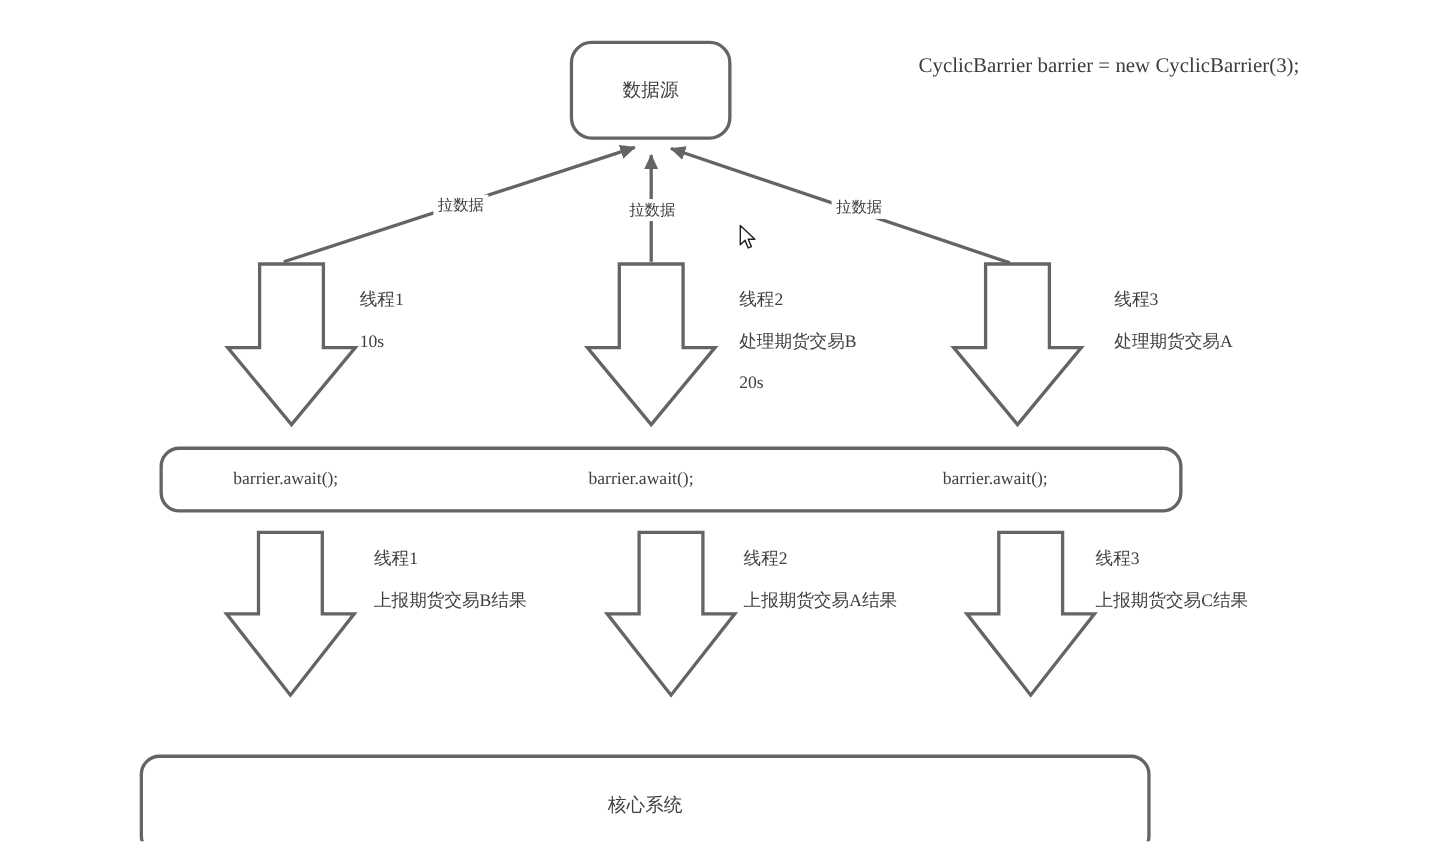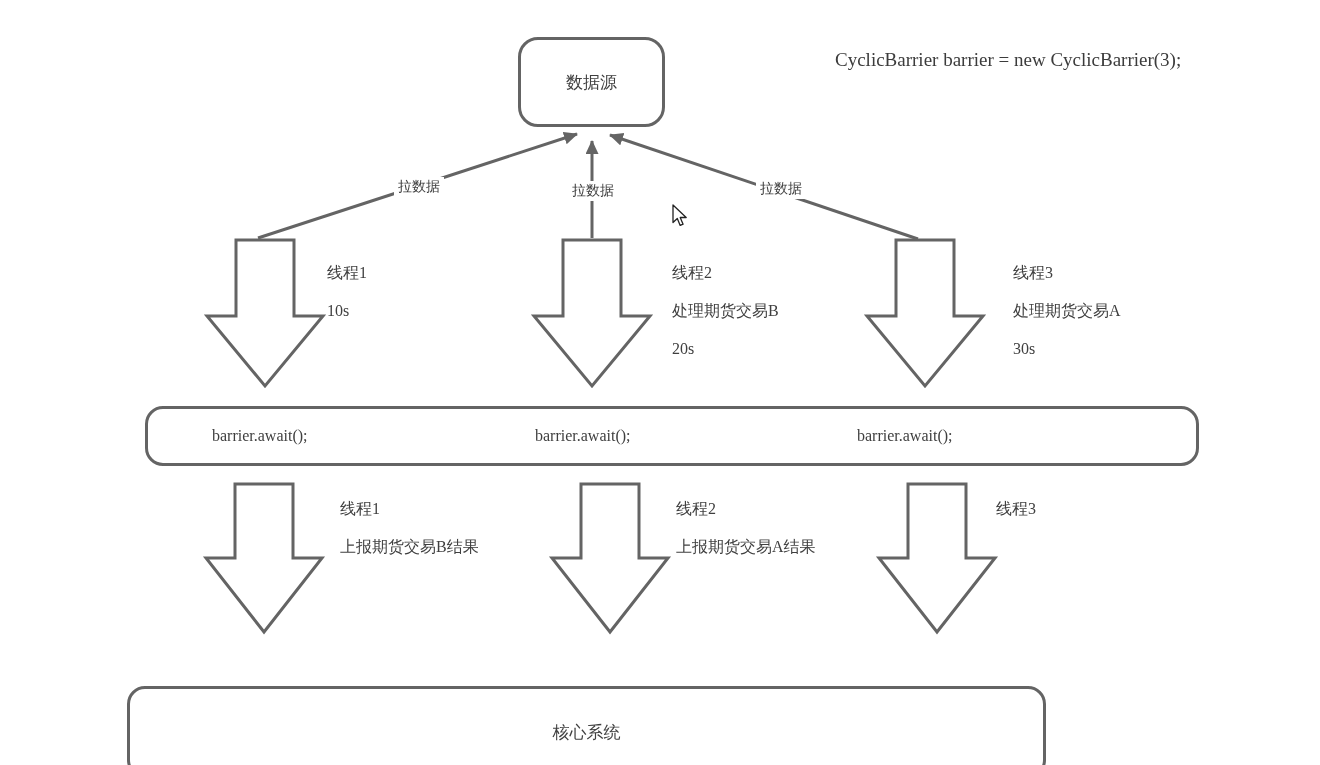--- a/index.html
+++ b/index.html
@@ -19,21 +19,21 @@
     border-radius:16px;
     background:#ffffff;
     box-sizing:border-box;
   }
   .box-label{
     position:absolute;left:50%;top:50%;
     transform:translate(-50%,-50%);
     font-size:17px;white-space:nowrap;
   }
   #data-source-box{left:518px;top:37px;width:147px;height:90px;border-radius:20px;}
-  #barrier-box{left:145px;top:406px;width:1054px;height:60px;border-radius:18px;text-align:right;}
+  #barrier-box{left:145px;top:406px;width:930px;height:60px;border-radius:18px;text-align:right;}
   #core-box{left:127px;top:654px;width:919px;height:92px;border-radius:18px;margin-top:32px;}
 
   .await-text{
     position:absolute;top:50%;transform:translateY(-50%);
     font-size:16px;white-space:nowrap;
   }
   .await-1{left:64px;} .await-2{left:387px;} .await-3{left:709px;}
 
   #code-line{
     position:absolute;left:835px;top:49px;
@@ -103,39 +103,39 @@
     <div>10s</div>
   </div>
   <div class="label-col proc proc-2">
     <div>线程2</div>
     <div>处理期货交易B</div>
     <div>20s</div>
   </div>
   <div class="label-col proc proc-3">
     <div>线程3</div>
     <div>处理期货交易A</div>
-    <div>30s</div>
   </div>
 
   <div id="barrier-box" class="box">
     <span class="await-text await-1">barrier.await();</span>
     <span class="await-text await-2">barrier.await();</span>
     <span class="await-text await-3">barrier.await();</span>
   </div>
 
   <div class="label-col rep rep-1">
     <div>线程1</div>
     <div>上报期货交易B结果</div>
   </div>
   <div class="label-col rep rep-2">
     <div>线程2</div>
     <div>上报期货交易A结果</div>
   </div>
   <div class="label-col rep rep-3">
     <div>线程3</div>
+    <div>上报期货交易C结果</div>
   </div>
 
   <div id="core-box" class="box">
     <span class="box-label">核心系统</span>
   </div>
 
 
 </div>
 
 </body></html>

